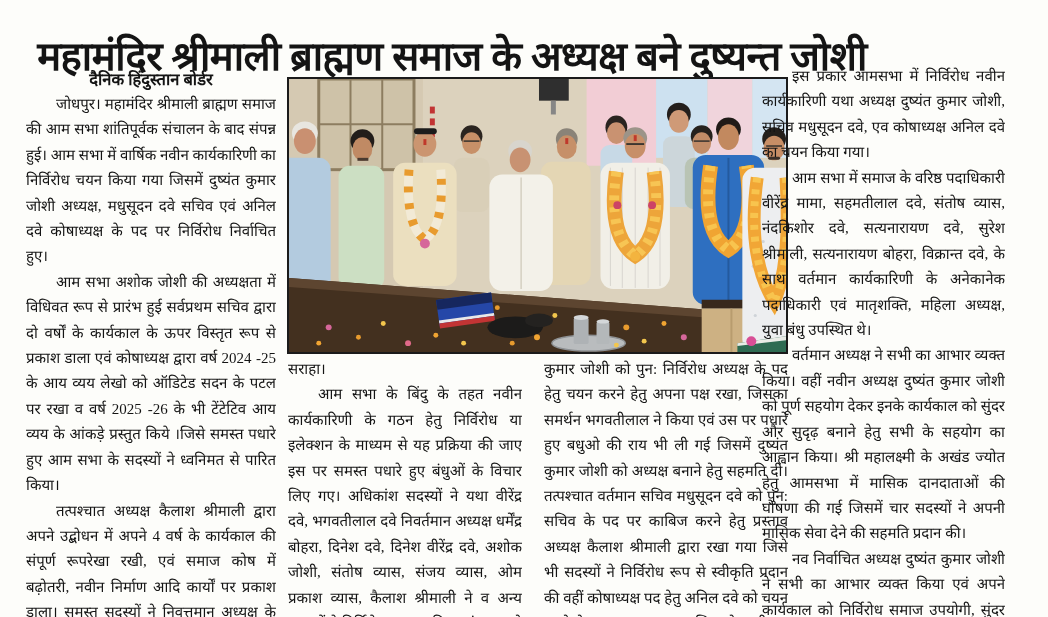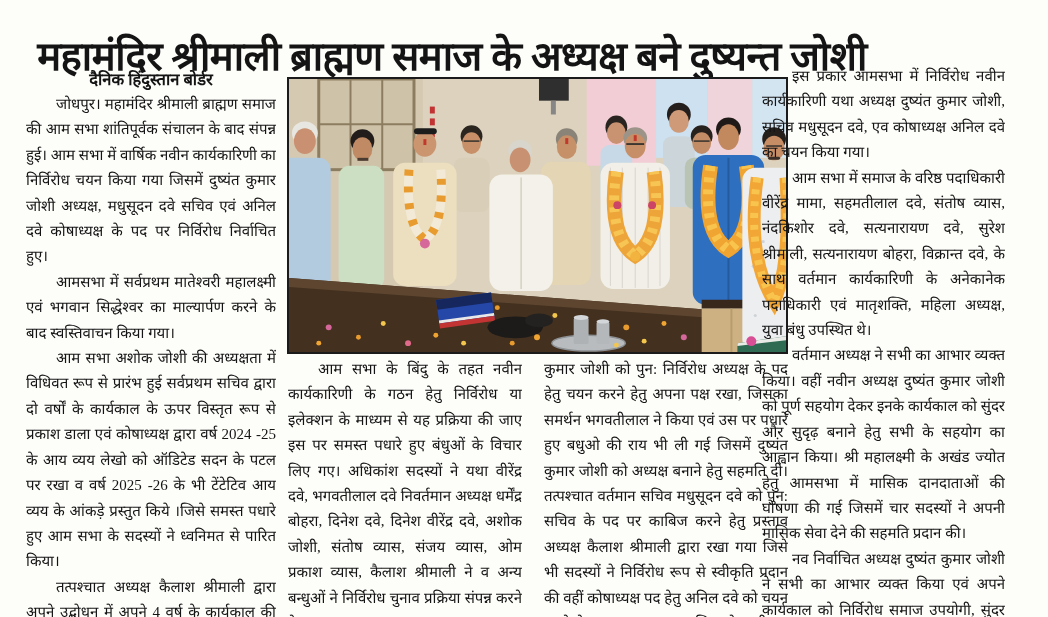--- a/index.html
+++ b/index.html
@@ -236,26 +236,26 @@
       <polygon points="452,268 501,261 501,277 452,277" fill="#2e6b52"></polygon>
       <polygon points="452,268 501,261 501,265 452,271" fill="#e9ebe6"></polygon>
       <circle cx="466" cy="266" r="5" fill="#d84f96"></circle>
     </g>
   </svg>
 </div>
 
 <div class="col" id="col1">
   <p class="byline">दैनिक हिंदुस्तान बोर्डर</p>
   <p><span class="dateline">जोधपुर।</span><span> महामंदिर श्रीमाली ब्राह्मण समाज की आम सभा शांतिपूर्वक संचालन के बाद संपन्न हुई। आम सभा में वार्षिक नवीन कार्यकारिणी का निर्विरोध चयन किया गया जिसमें दुष्यंत कुमार जोशी अध्यक्ष,  मधुसूदन दवे सचिव एवं अनिल दवे कोषाध्यक्ष के पद पर निर्विरोध निर्वाचित हुए।</span></p>
-  <p>आमसभा में सर्वप्रथम मातेश्वरी महालक्ष्मी एवं भगवान सिद्धेश्वर का माल्यार्पण करने के बाद स्वस्तिवाचन किया गया।</p>
   <p>आम सभा अशोक जोशी की अध्यक्षता में विधिवत रूप से प्रारंभ हुई सर्वप्रथम सचिव द्वारा दो वर्षों के कार्यकाल के ऊपर विस्तृत रूप से प्रकाश डाला एवं कोषाध्यक्ष द्वारा वर्ष 2024 -25 के आय व्यय लेखो को ऑडिटेड सदन के पटल पर रखा व वर्ष 2025 -26 के भी टेंटेटिव आय व्यय के आंकड़े प्रस्तुत किये ।जिसे समस्त पधारे हुए आम सभा के सदस्यों ने ध्वनिमत  से पारित किया।</p>
   <p>तत्पश्चात अध्यक्ष कैलाश श्रीमाली द्वारा अपने उद्बोधन में अपने 4 वर्ष के कार्यकाल की संपूर्ण रूपरेखा रखी, एवं समाज कोष में बढ़ोतरी, नवीन निर्माण आदि कार्यों पर प्रकाश डाला। समस्त सदस्यों ने निवृत्तमान अध्यक्ष के कार्यकाल को</p>
 </div>
 
 <div class="col" id="col2">
+  <p class="cont">सराहा।</p>
   <p>आम सभा के बिंदु के तहत नवीन कार्यकारिणी के गठन हेतु निर्विरोध या इलेक्शन के माध्यम से यह प्रक्रिया की जाए इस पर समस्त पधारे हुए बंधुओं के विचार लिए गए। अधिकांश सदस्यों ने यथा वीरेंद्र  दवे, भगवतीलाल दवे निवर्तमान अध्यक्ष धर्मेंद्र बोहरा, दिनेश दवे, दिनेश वीरेंद्र दवे, अशोक जोशी, संतोष व्यास, संजय व्यास, ओम प्रकाश व्यास, कैलाश श्रीमाली ने व अन्य  बन्धुओं ने निर्विरोध चुनाव प्रक्रिया संपन्न करने हेतु अपना पक्ष रखा।</p>
 
 </div>
 
 <div class="col" id="col3">
   <p class="cont">कुमार जोशी को पुन: निर्विरोध अध्यक्ष के पद हेतु चयन करने हेतु अपना पक्ष रखा, जिसका समर्थन भगवतीलाल ने किया एवं उस पर पधारे हुए बधुओ की राय भी ली गई जिसमें दुष्यंत कुमार जोशी को अध्यक्ष बनाने हेतु सहमति दी। तत्पश्चात वर्तमान सचिव मधुसूदन दवे को पुन: सचिव के पद पर काबिज करने हेतु प्रस्ताव अध्यक्ष कैलाश श्रीमाली द्वारा रखा गया जिसे भी सदस्यों ने निर्विरोध रूप से स्वीकृति प्रदान की वहीं कोषाध्यक्ष पद हेतु अनिल दवे को चयन करने हेतु प्रस्ताव रखा गया जिसको सभी का समर्थन किया।</p>
 </div>
 
 <div class="col" id="col4">
   <p>इस प्रकार आमसभा में निर्विरोध नवीन कार्यकारिणी यथा अध्यक्ष दुष्यंत कुमार  जोशी, सचिव मधुसूदन दवे, एव कोषाध्यक्ष  अनिल दवे का चयन किया गया।</p>

